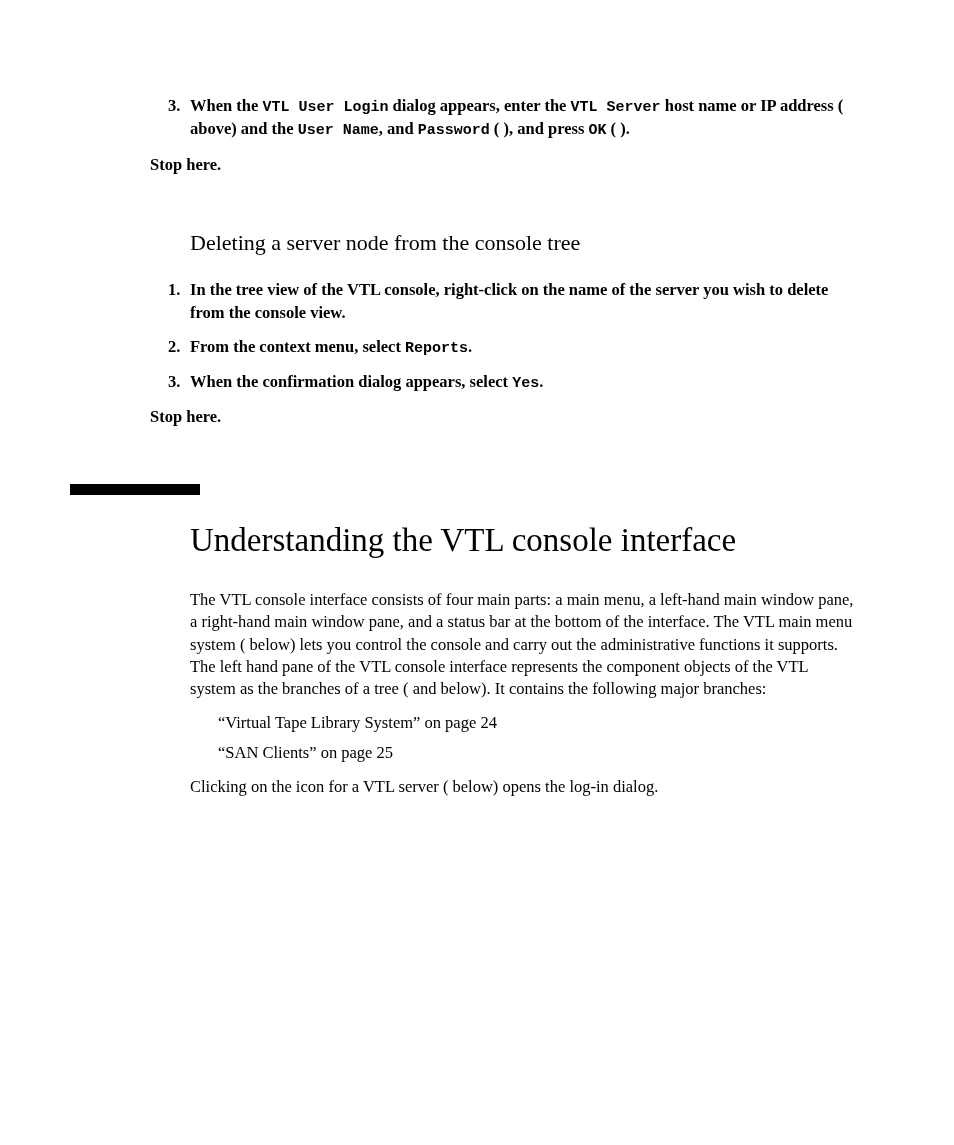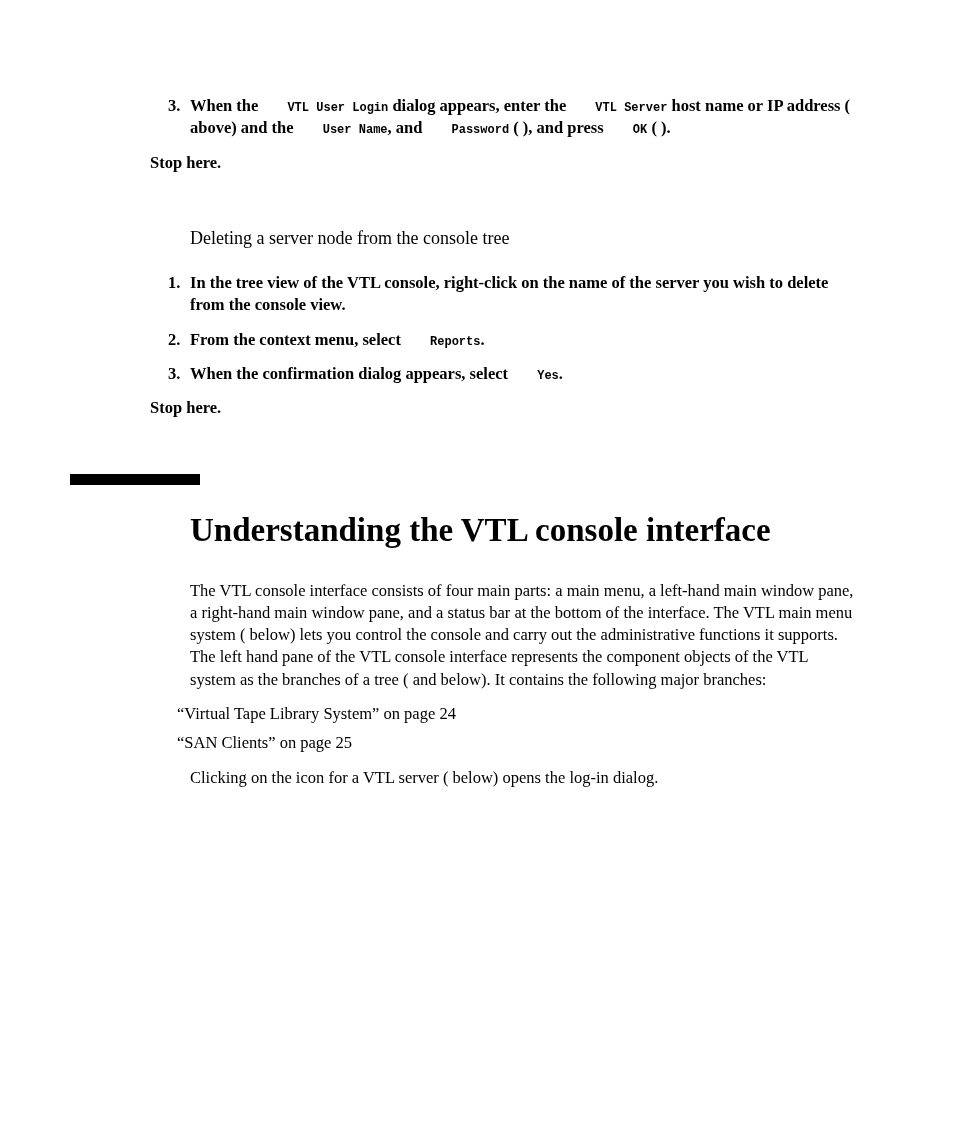--- a/index.html
+++ b/index.html
@@ -12,64 +12,63 @@
     height: 1145px;
     position: relative;
     font-size: 16.5px;
     line-height: 1.35;
   }
   .page {
     padding: 95px 100px 60px 150px;
   }
   .mono {
     font-family: "Courier New", Courier, monospace;
-    font-size: 12px;
-    margin-left: 25px;
+    font-size: 15px;
   }
   .step {
     display: flex;
     margin-bottom: 12px;
     padding-left: 18px;
   }
   .step-num {
     font-weight: bold;
     min-width: 18px;
     margin-right: 4px;
   }
   .step-body {
     flex: 1;
     font-weight: bold;
   }
   .stop {
     font-weight: bold;
     margin: 10px 0 30px 0;
   }
   .subheading {
-    font-size: 18px;
+    font-size: 22px;
     font-weight: normal;
     margin: 52px 0 22px 40px;
   }
   .sec-bar {
     width: 130px;
     height: 11px;
     background: #000;
     margin: 55px 0 0 -80px;
   }
   h1.section {
     font-size: 33px;
-    font-weight: bold;
+    font-weight: normal;
     margin: 25px 0 28px 40px;
     line-height: 1.25;
   }
   .body-para {
     margin: 0 0 12px 40px;
     font-family: Liberation Serif, serif;
   }
   .ref-list {
-    margin: 6px 0 12px 27px;
+    margin: 6px 0 12px 68px;
   }
   .ref-list div {
     margin-bottom: 7px;
   }
 </style>
 </head>
 <body>
 
 <div class="page">
 

